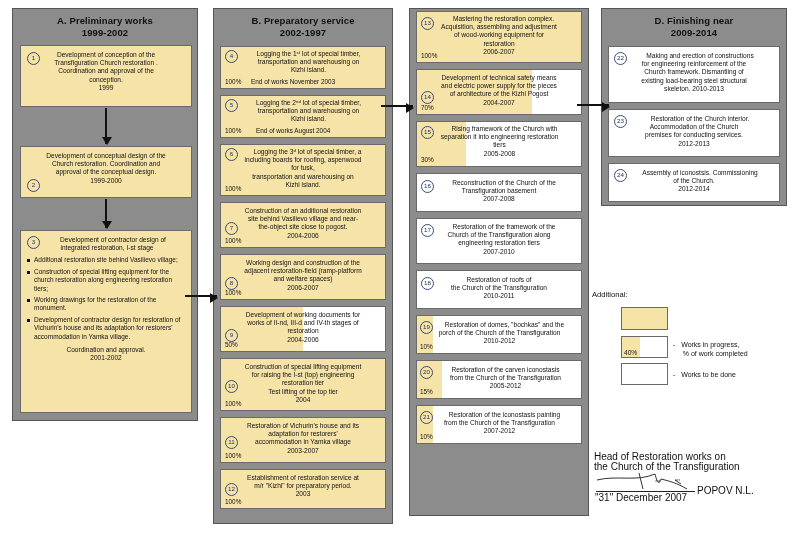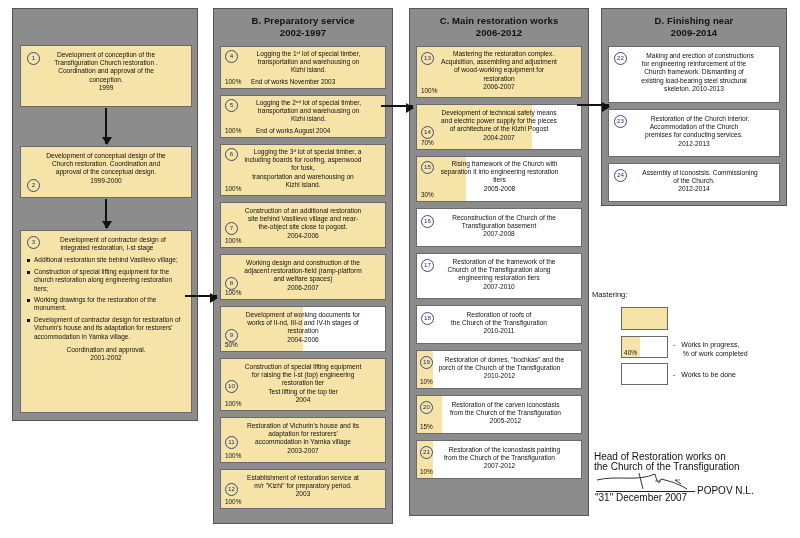--- a/index.html
+++ b/index.html
@@ -129,20 +129,24 @@
   .sig{position:absolute;font-size:10px;line-height:9.5px;}
   .sig-line{position:absolute;border-bottom:1px solid #222;}
   .scribble{position:absolute;}
 </style>
 </head>
 <body>
 
 <div class="canvas">
 
   <div class="col" style="left:12px;top:8px;width:186px;height:413px;">
+    <div class="col-title">
+      <span>A. Preliminary works</span><br>
+      <span>1999-2002</span>
+    </div>
 
     <div class="box" style="position:absolute;left:7px;top:36px;width:172px;height:62px;">
       <div class="fill" style="width:100%"></div>
       <div class="num" style="left:6px;top:6px;">1</div>
       <div class="content" style="padding-top:5px;">
         <span class="ln">Development of conception of the</span>
         <span class="ln">Transfiguration Church restoration .</span>
         <span class="ln">Coordination and approval of the</span>
         <span class="ln">conception.</span>
         <span class="ln">1999</span>
@@ -300,24 +304,20 @@
           <span class="ln">2003</span>
         </div>
         <div class="pct">100%</div>
       </div>
     </div>
   </div>
 
   <div class="arrow-h" style="left:381px;top:105px;width:32px;"></div>
 
   <div class="col" style="left:409px;top:8px;width:180px;height:508px;">
-    <div class="col-title">
-      <span>C. Main restoration works</span><br>
-      <span>2006-2012</span>
-    </div>
     <div class="boxes" style="padding-top:2px;">
 
       <div class="box" style="height:52px;">
         <div class="fill" style="width:100%"></div>
         <div class="num" style="left:4px;top:5px;">13</div>
         <div class="content" style="padding:3px 3px 9px 12px;">
           <span class="ln">Mastering the restoration complex.</span>
           <span class="ln" style="margin-left:-9px;">Acquisition, assembling and adjustment</span>
           <span class="ln" style="margin-left:-9px;">of wood-working equipment for</span>
           <span class="ln" style="margin-left:-9px;">restoration</span>
@@ -459,21 +459,21 @@
         <div class="content" style="padding:5px 6px 5px 18px;">
           <span class="ln">Assembly of iconostsis. Commissioning</span>
           <span class="ln" style="margin-left:-12px;">of the Church.</span>
           <span class="ln" style="margin-left:-12px;">2012-2014</span>
         </div>
         <div class="pct"></div>
       </div>
     </div>
   </div>
 
-  <div class="legend-title">Mastering:</div>
+  <div class="legend-title">Additional:</div>
 
   <div class="swatch" style="left:621px;top:307px;width:47px;height:23px;">
     <div class="sfill" style="width:100%"></div>
   </div>
 
   <div class="swatch" style="left:621px;top:336px;width:47px;height:22px;">
     <div class="sfill" style="width:40%"></div>
     <div class="spct">40%</div>
   </div>
   <div class="legend-text" style="left:673px;top:340px;">-   Works in progress,

